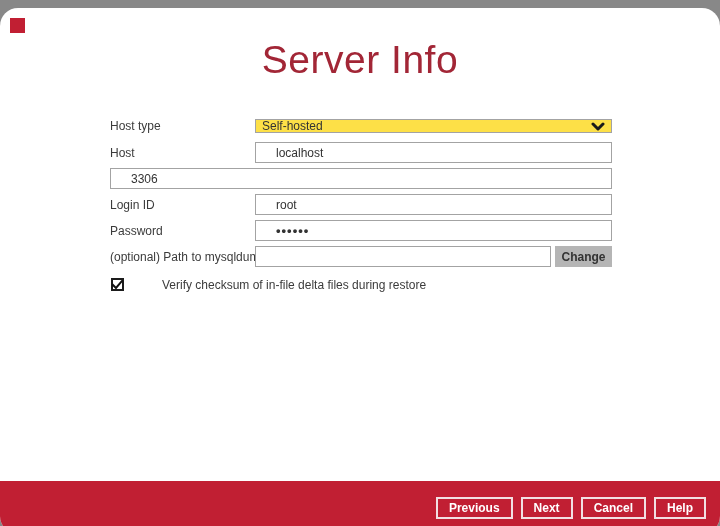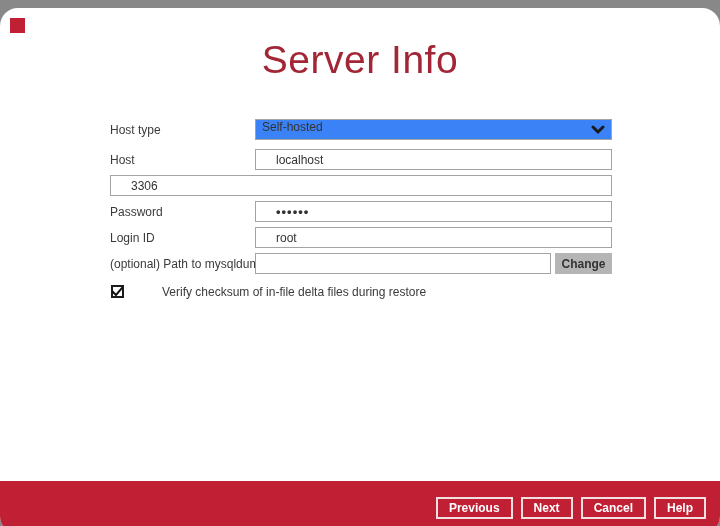--- a/index.html
+++ b/index.html
@@ -41,22 +41,22 @@
     white-space:nowrap;
   }
   .field-area{flex:1;display:flex;align-items:center;}
   .tbox{
     width:100%;height:21px;border:1px solid var(--field-border);
     background:#fff;font-family:"Liberation Sans","DejaVu Sans",sans-serif;
     font-size:12px;color:var(--field-text);padding:0 20px;outline:none;
   }
   .pw{font-size:13px;font-weight:bold;letter-spacing:1px;}
   .selectbox{
-    width:100%;height:21px;border:1px solid var(--field-border);
-    background:#3b82f6;display:flex;
+    width:100%;height:14px;border:1px solid var(--field-border);
+    background:#fde047;display:flex;align-items:center;
     justify-content:space-between;padding:0 6px;cursor:default;
   }
   .selectbox .sel-val{font-size:12px;color:var(--field-text);}
   .chev{display:flex;align-items:center;}
   .change-btn{
     flex:0 0 57px;width:57px;height:21px;margin-left:4px;
     background:var(--change-bg);border:none;color:var(--change-text);
     font-family:"Liberation Sans","DejaVu Sans",sans-serif;
     font-size:12px;font-weight:bold;cursor:pointer;
   }
@@ -112,30 +112,30 @@
       </div>
     </div>
 
     <div class="row">
       <div class="field-area">
         <input class="tbox" type="text" value="3306" style="">
       </div>
     </div>
 
     <div class="row">
-      <span class="lbl">Password</span>
+      <span class="lbl">Login ID</span>
       <div class="field-area">
-        <input class="tbox pw" type="text" value="••••••" style="">
+        <input class="tbox" type="text" value="root" style="">
       </div>
     </div>
 
     <div class="row">
-      <span class="lbl">Login ID</span>
+      <span class="lbl">Password</span>
       <div class="field-area">
-        <input class="tbox" type="text" value="root" style="">
+        <input class="tbox pw" type="text" value="••••••" style="">
       </div>
     </div>
 
     <div class="row">
       <span class="lbl">(optional) Path to mysqldump</span>
       <div class="field-area">
         <input class="tbox" type="text" value="" style="">
         <button class="change-btn">Change</button>
       </div>
     </div>

